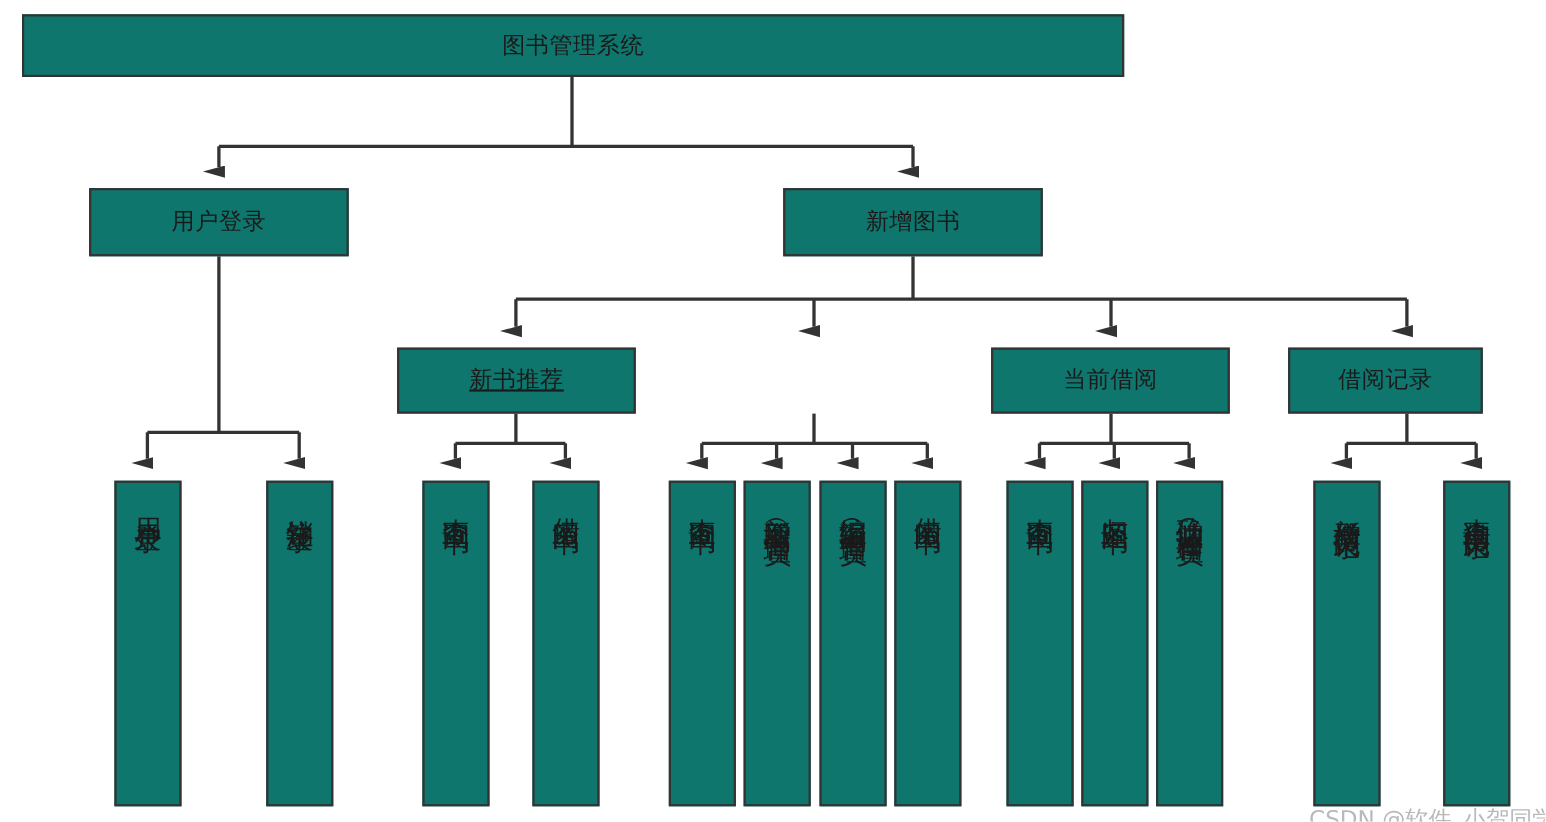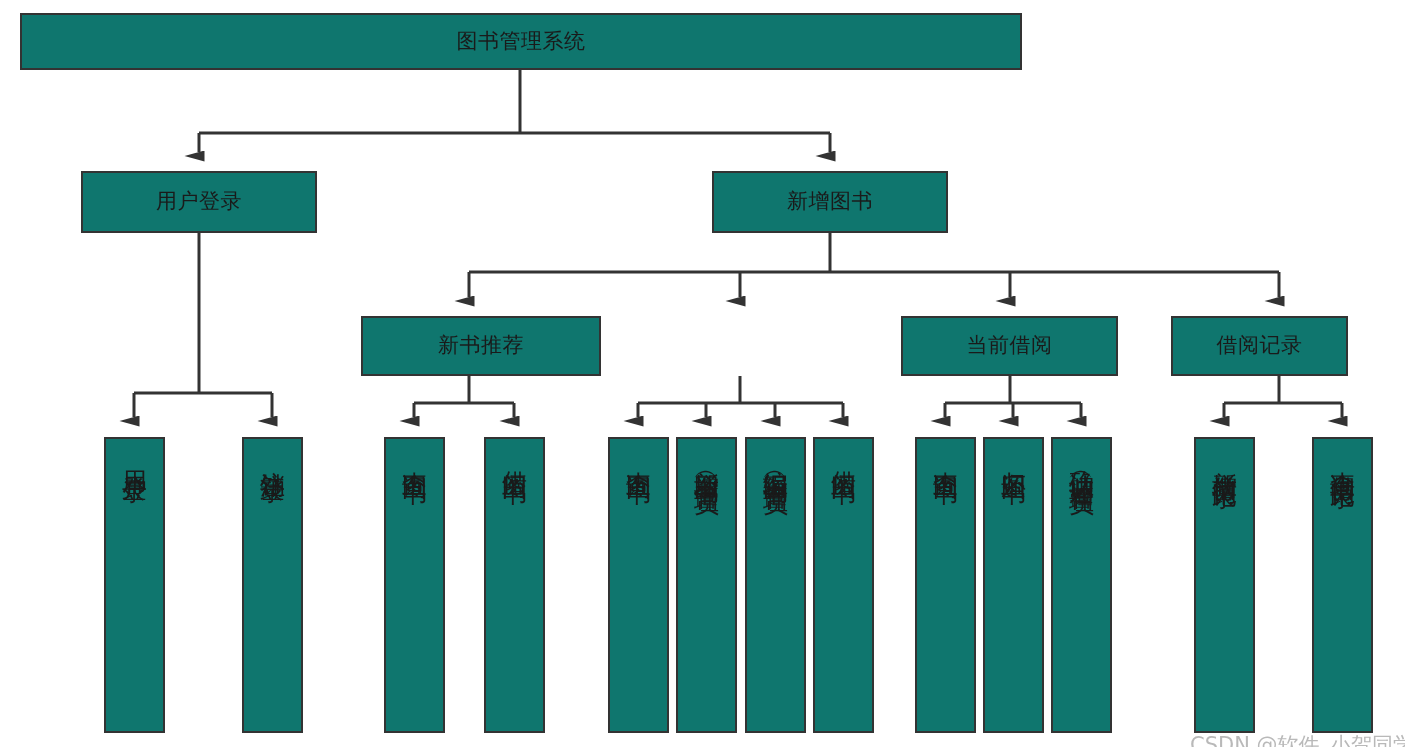--- a/index.html
+++ b/index.html
@@ -127,21 +127,21 @@
     <span class="label">图书管理系统</span>
   </div>
 
   <div class="node horiz" style="left:81px; top:171px; width:236px; height:62px;">
     <span class="label">用户登录</span>
   </div>
   <div class="node horiz" style="left:712px; top:171px; width:236px; height:62px;">
     <span class="label">新增图书</span>
   </div>
 
-  <div class="node horiz" style="left:361px; top:316px; width:240px; height:60px;">
+  <div class="node horiz" style="left:361px; top:316px; width:217px; height:60px;text-decoration:underline;">
     <span class="label">新书推荐</span>
   </div>
   <div class="node horiz" style="left:901px; top:316px; width:217px; height:60px;">
     <span class="label">当前借阅</span>
   </div>
   <div class="node horiz" style="left:1171px; top:316px; width:177px; height:60px;">
     <span class="label">借阅记录</span>
   </div>
 
   <div class="node vert" style="left:104px; top:437px; width:61px; height:296px;">

